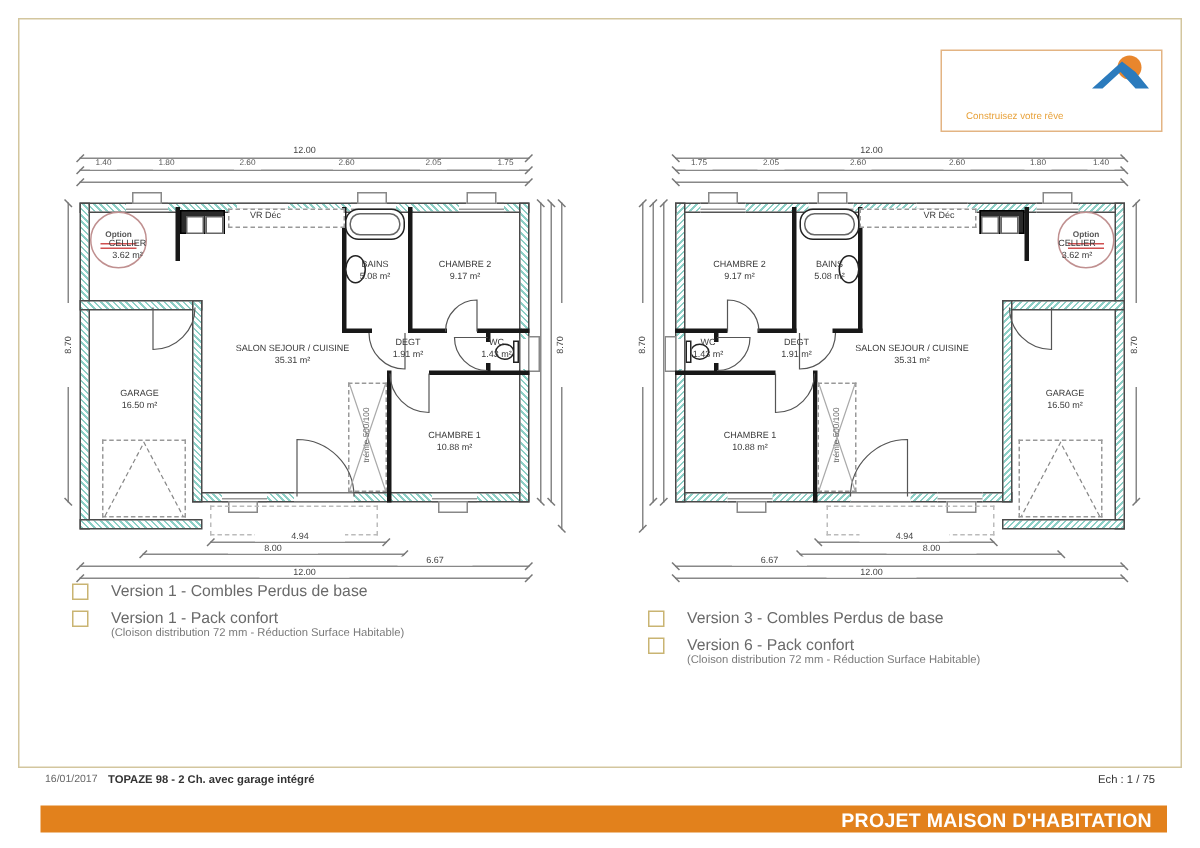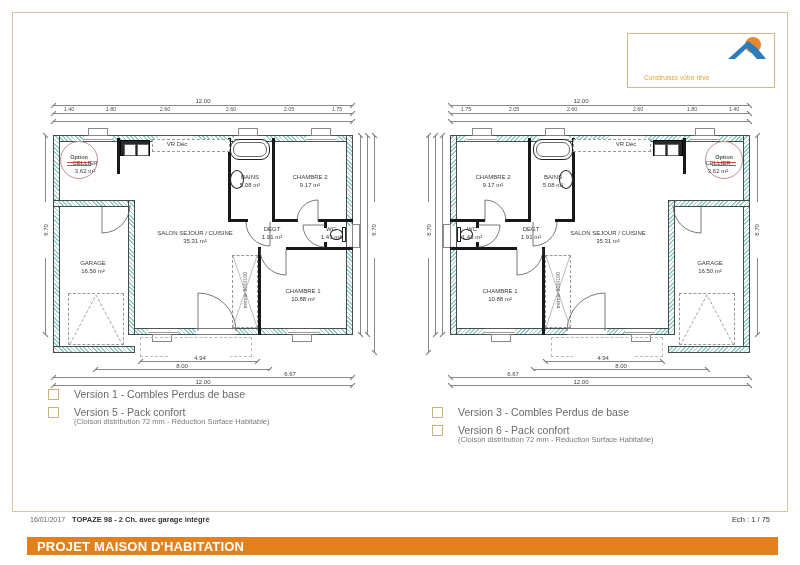--- a/index.html
+++ b/index.html
@@ -78,21 +78,21 @@
   .lrow{display:flex;align-items:center;gap:15px;margin-bottom:6px;}
   .cbx{width:11px;height:11px;border:1px solid #c9b472;background:#fff;flex:0 0 auto;}
   .ltext{font-size:10.5px;color:#6a6a6a;}
   .lnote{margin-left:26px;margin-top:-3px;font-size:7.5px;color:#7a7a7a;}
 
   
   .foot-date{position:absolute;left:30px;top:516px;font-size:7px;color:#666;}
   .foot-model{position:absolute;left:72px;top:515px;font-size:7.5px;color:#333;font-weight:bold;}
   .foot-scale{position:absolute;left:700px;top:515px;width:70px;font-size:7.5px;color:#333;text-align:right;}
   .orange-bar{position:absolute;left:27px;top:537px;width:751px;height:18px;background:#e2811c;
-      display:flex;justify-content:space-between;align-items:center;padding:0 10px;}
+      display:flex;justify-content:flex-end;align-items:center;padding:0 10px;}
   .orange-bar span{color:#fff;font-weight:bold;font-size:13px;letter-spacing:0.2px;white-space:nowrap;}
 </style>
 </head>
 <body>
 
 <div class="frame"></div>
 
 <div class="logo-box">
   <svg class="logo-roof" width="42" height="24" viewBox="0 0 42 24">
     <circle cx="27" cy="9" r="8" fill="#e8862d"></circle>
@@ -357,21 +357,21 @@
   </div>
 </section>
 
 <div class="legend" style="left:48px;top:388px">
   <div class="lrow">
     <div class="cbx"></div>
     <span class="ltext">Version 1 - Combles Perdus de base</span>
   </div>
   <div class="lrow" style="margin-bottom:2px">
     <div class="cbx"></div>
-    <span class="ltext">Version 5 - Pack confort</span>
+    <span class="ltext">Version 1 - Pack confort</span>
   </div>
   <div class="lnote">(Cloison distribution 72 mm - Réduction Surface Habitable)</div>
 </div>
 
 <div class="legend" style="left:432px;top:406px">
   <div class="lrow">
     <div class="cbx"></div>
     <span class="ltext">Version 3 - Combles Perdus de base</span>
   </div>
   <div class="lrow" style="margin-bottom:2px">

